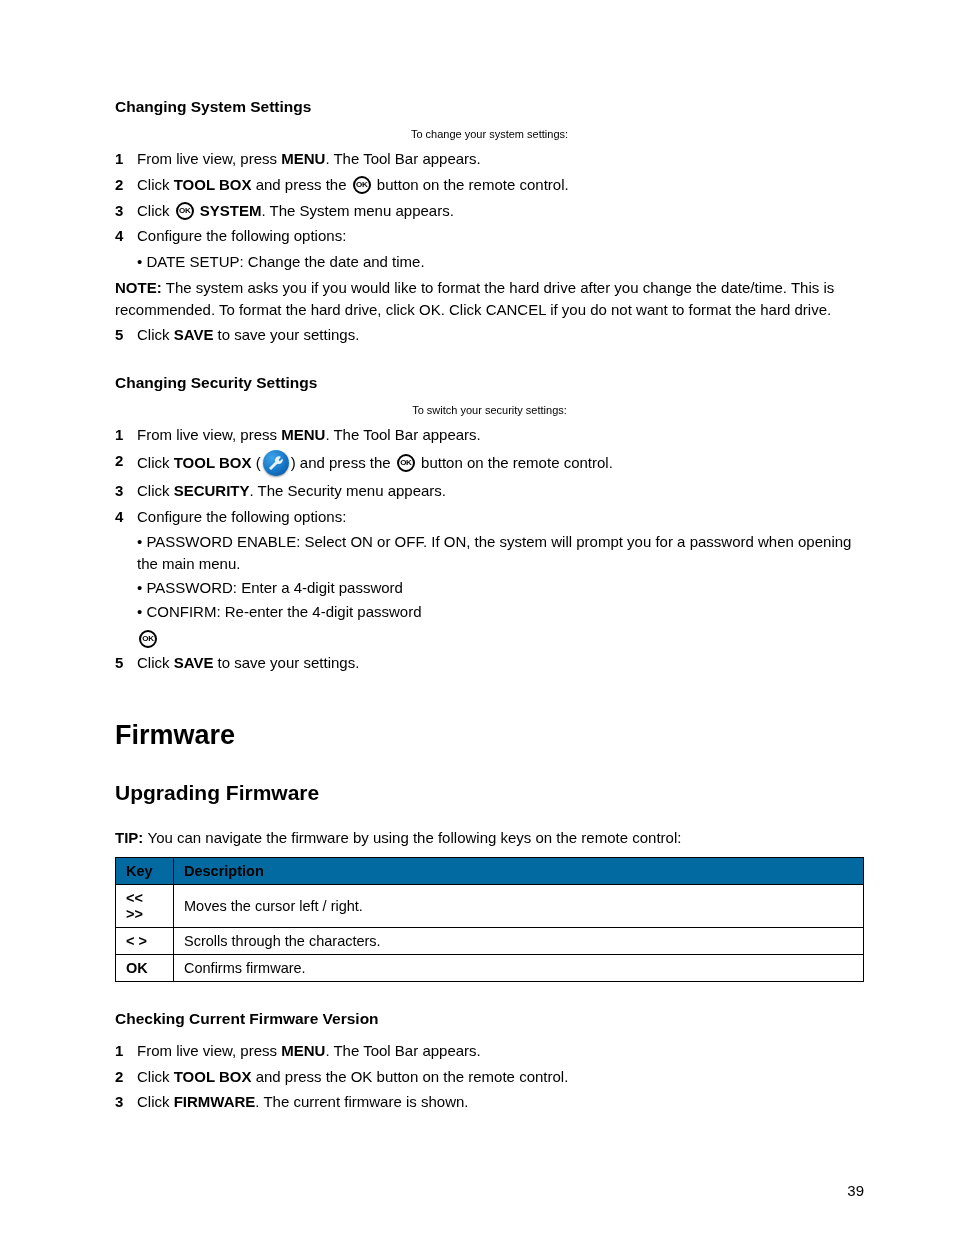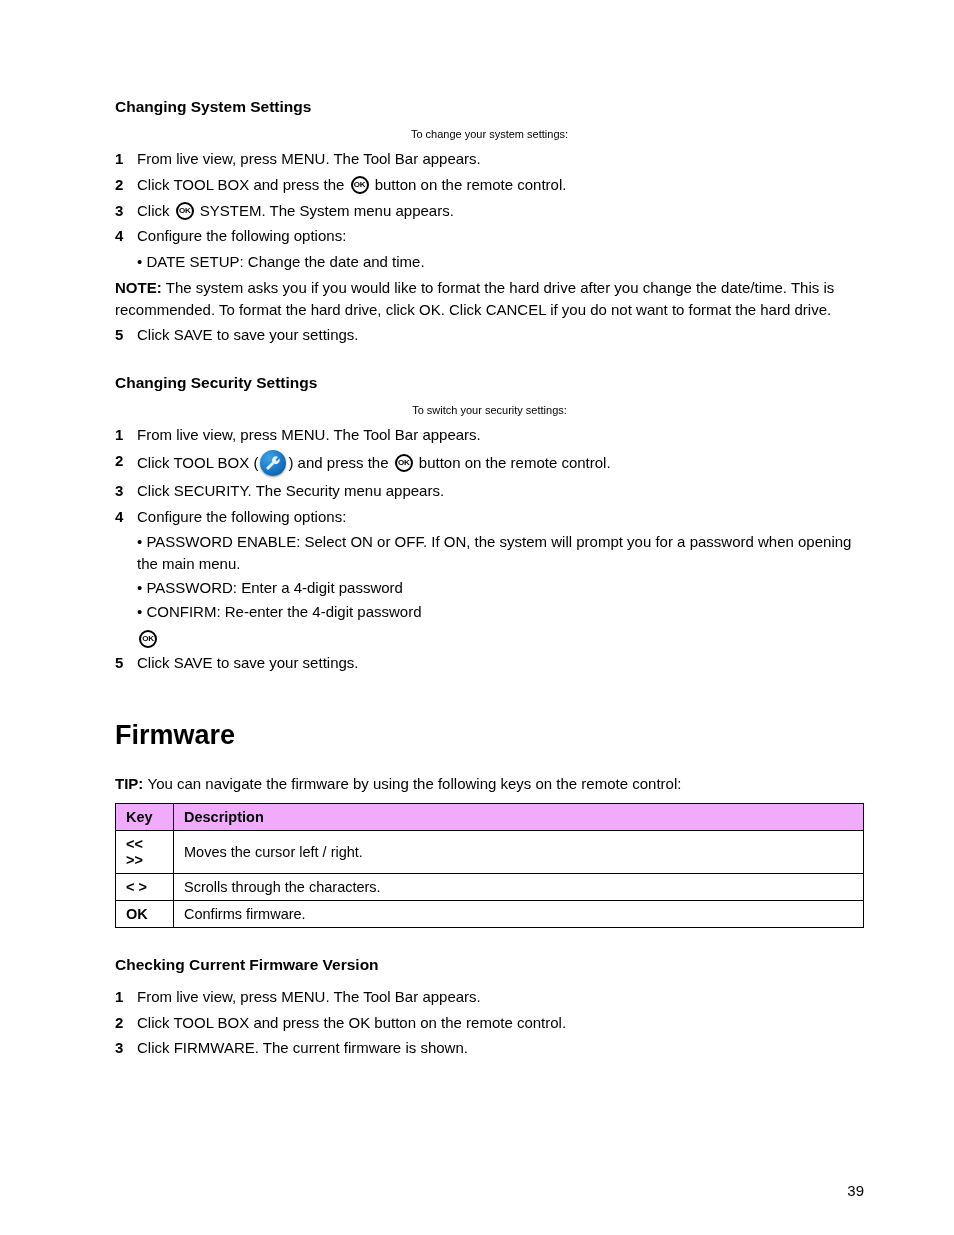--- a/index.html
+++ b/index.html
@@ -39,21 +39,21 @@
   .step-num {
     width: 22px;
     flex: 0 0 22px;
     font-weight: bold;
     font-size: 15px;
   }
   .step-body {
     flex: 1;
     font-size: 15px;
   }
-  .step-body .bold { font-weight: normal; }
+  .step-body .bold { font-weight: bold; }
   .indent-sub {
     margin-left: 22px;
     font-size: 15px;
     line-height: 1.45;
     margin-top: 2px;
     margin-bottom: 2px;
   }
   .note-block {
     margin-top: 4px;
     margin-bottom: 4px;
@@ -130,21 +130,21 @@
     font-size: 14.5px;
     margin-top: 6px;
   }
   table.key-table th, table.key-table td {
     border: 1px solid #000;
     padding: 5px 10px;
     text-align: left;
     vertical-align: middle;
   }
   table.key-table thead th {
-    background: #f0abfc;
+    background: #0369a1;
     font-weight: bold;
   }
   table.key-table td.key-col {
     font-weight: bold;
     width: 58px;
     text-align: left;
   }
   .indent-line { margin-left: 22px; }
 </style>
 </head>
@@ -251,20 +251,21 @@
     <div class="step-row">
       <div class="step-num">5</div>
       <div class="step-body">
         <span>Click </span><span class="bold">SAVE</span><span> to save your settings.</span>
       </div>
     </div>
   </div>
 
   <div class="section">
     <div class="heading-1">Firmware</div>
+    <div class="heading-2">Upgrading Firmware</div>
     <ul class="security-list">
     </ul>
     <div class="body-para">
       <span class="note-label">TIP: </span><span>You can navigate the firmware by using the following keys on the remote control:</span>
     </div>
 
     <table class="key-table">
       <thead>
         <tr>
           <th>Key</th>

